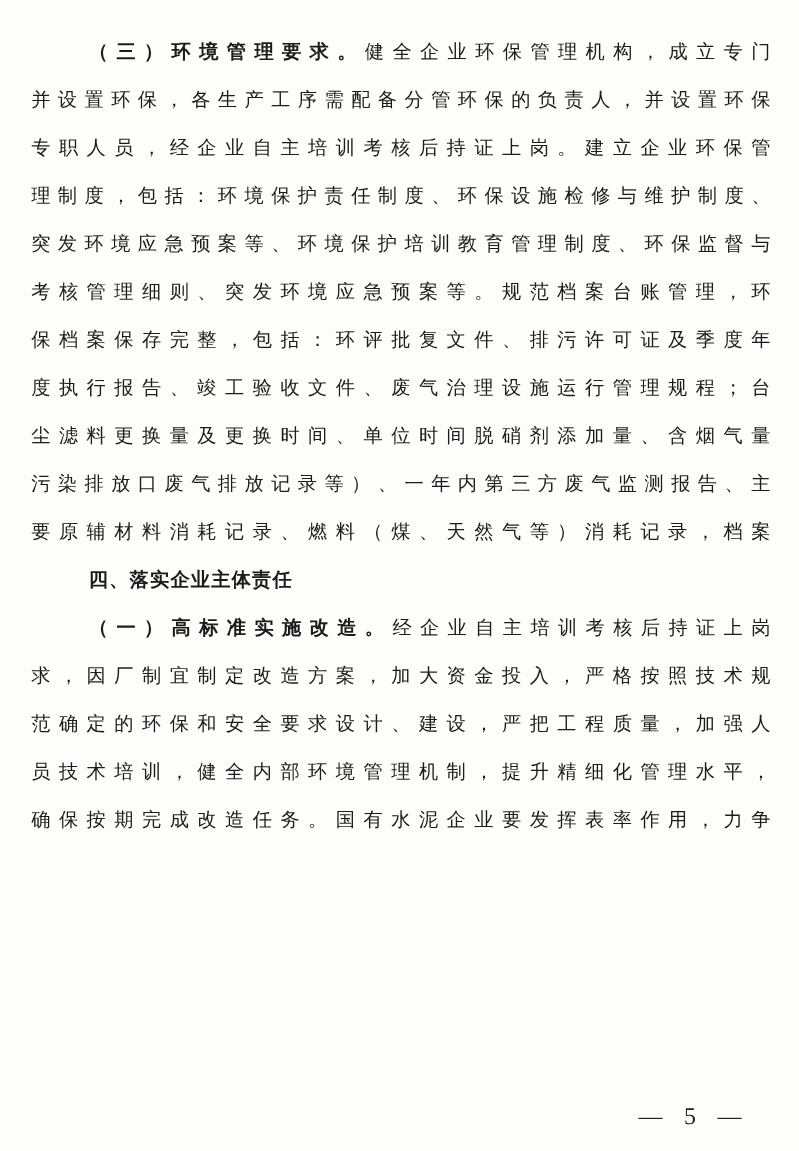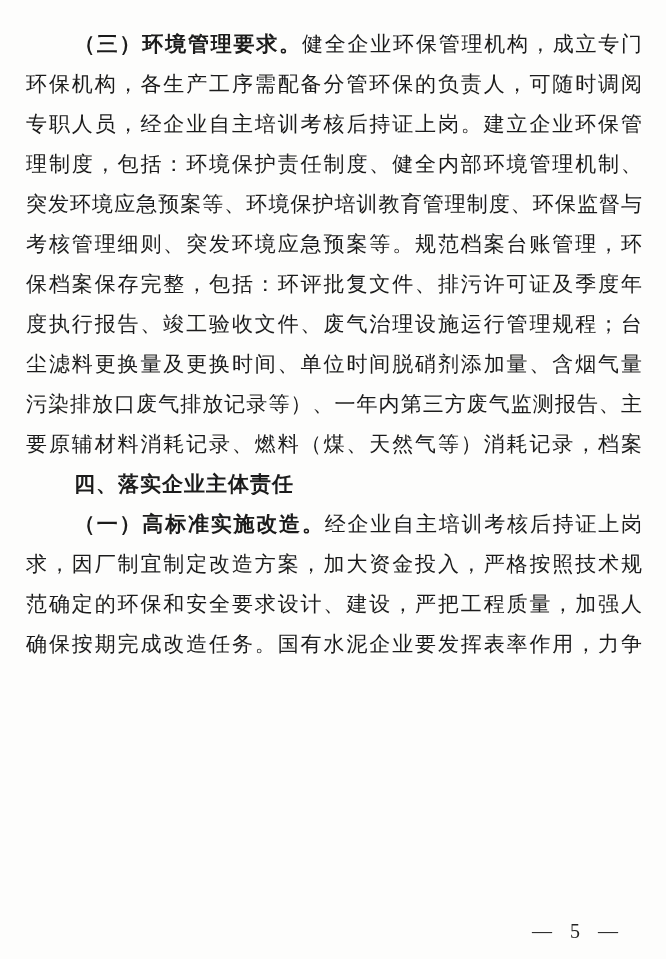--- a/index.html
+++ b/index.html
@@ -14,21 +14,21 @@
     background: #fdfdfc;
     overflow: hidden;
     font-family: "Liberation Serif", "DejaVu Serif", serif;
     color: #1b1b1b;
   }
   .content {
     position: absolute;
     top: 24px;
     left: 26px;
     width: 616px;
-    font-size: 21px;
+    font-size: 16px;
     line-height: 40px;
   }
   .line {
     height: 40px;
     overflow: hidden;
     white-space: nowrap;
     text-align: left;
   }
   .line.full {
     white-space: normal;
@@ -59,34 +59,35 @@
     margin: 0 18px;
   }
 </style>
 </head>
 <body>
 
 <div class="page">
   <div class="content">
 
     <div class="line full indent"><span class="b">（三）环境管理要求。</span><span>健全企业环保管理机构，成立专门</span></div>
-    <div class="line full"><span>环保机构，各生产工序需配备分管环保的负责人，可随时调阅</span></div>
+    <div class="line full"><span>并设置环保，各生产工序需配备分管环保的负责人，并设置环保</span></div>
     <div class="line full"><span>专职人员，经企业自主培训考核后持证上岗。建立企业环保管</span></div>
-    <div class="line full"><span>理制度，包括：环境保护责任制度、健全内部环境管理机制、</span></div>
+    <div class="line full"><span>理制度，包括：环境保护责任制度、环保设施检修与维护制度、</span></div>
     <div class="line full"><span>突发环境应急预案等、环境保护培训教育管理制度、环保监督与</span></div>
     <div class="line full"><span>考核管理细则、突发环境应急预案等。规范档案台账管理，环</span></div>
     <div class="line full"><span>保档案保存完整，包括：环评批复文件、排污许可证及季度年</span></div>
     <div class="line full"><span>度执行报告、竣工验收文件、废气治理设施运行管理规程；台</span></div>
     <div class="line full"><span>尘滤料更换量及更换时间、单位时间脱硝剂添加量、含烟气量</span></div>
     <div class="line full"><span>污染排放口废气排放记录等）、一年内第三方废气监测报告、主</span></div>
     <div class="line full"><span>要原辅材料消耗记录、燃料（煤、天然气等）消耗记录，档案</span></div>
     <div class="line indent"><span class="heading">四、落实企业主体责任</span></div>
     <div class="line full indent"><span class="b">（一）高标准实施改造。</span><span>经企业自主培训考核后持证上岗</span></div>
     <div class="line full"><span>求，因厂制宜制定改造方案，加大资金投入，严格按照技术规</span></div>
     <div class="line full"><span>范确定的环保和安全要求设计、建设，严把工程质量，加强人</span></div>
+    <div class="line full"><span>员技术培训，健全内部环境管理机制，提升精细化管理水平，</span></div>
     <div class="line full"><span>确保按期完成改造任务。国有水泥企业要发挥表率作用，力争</span></div>
 
   </div>
 
   <div class="footer">
     <span>—</span><span class="num">5</span><span>—</span>
   </div>
 </div>
 
 </body></html>

